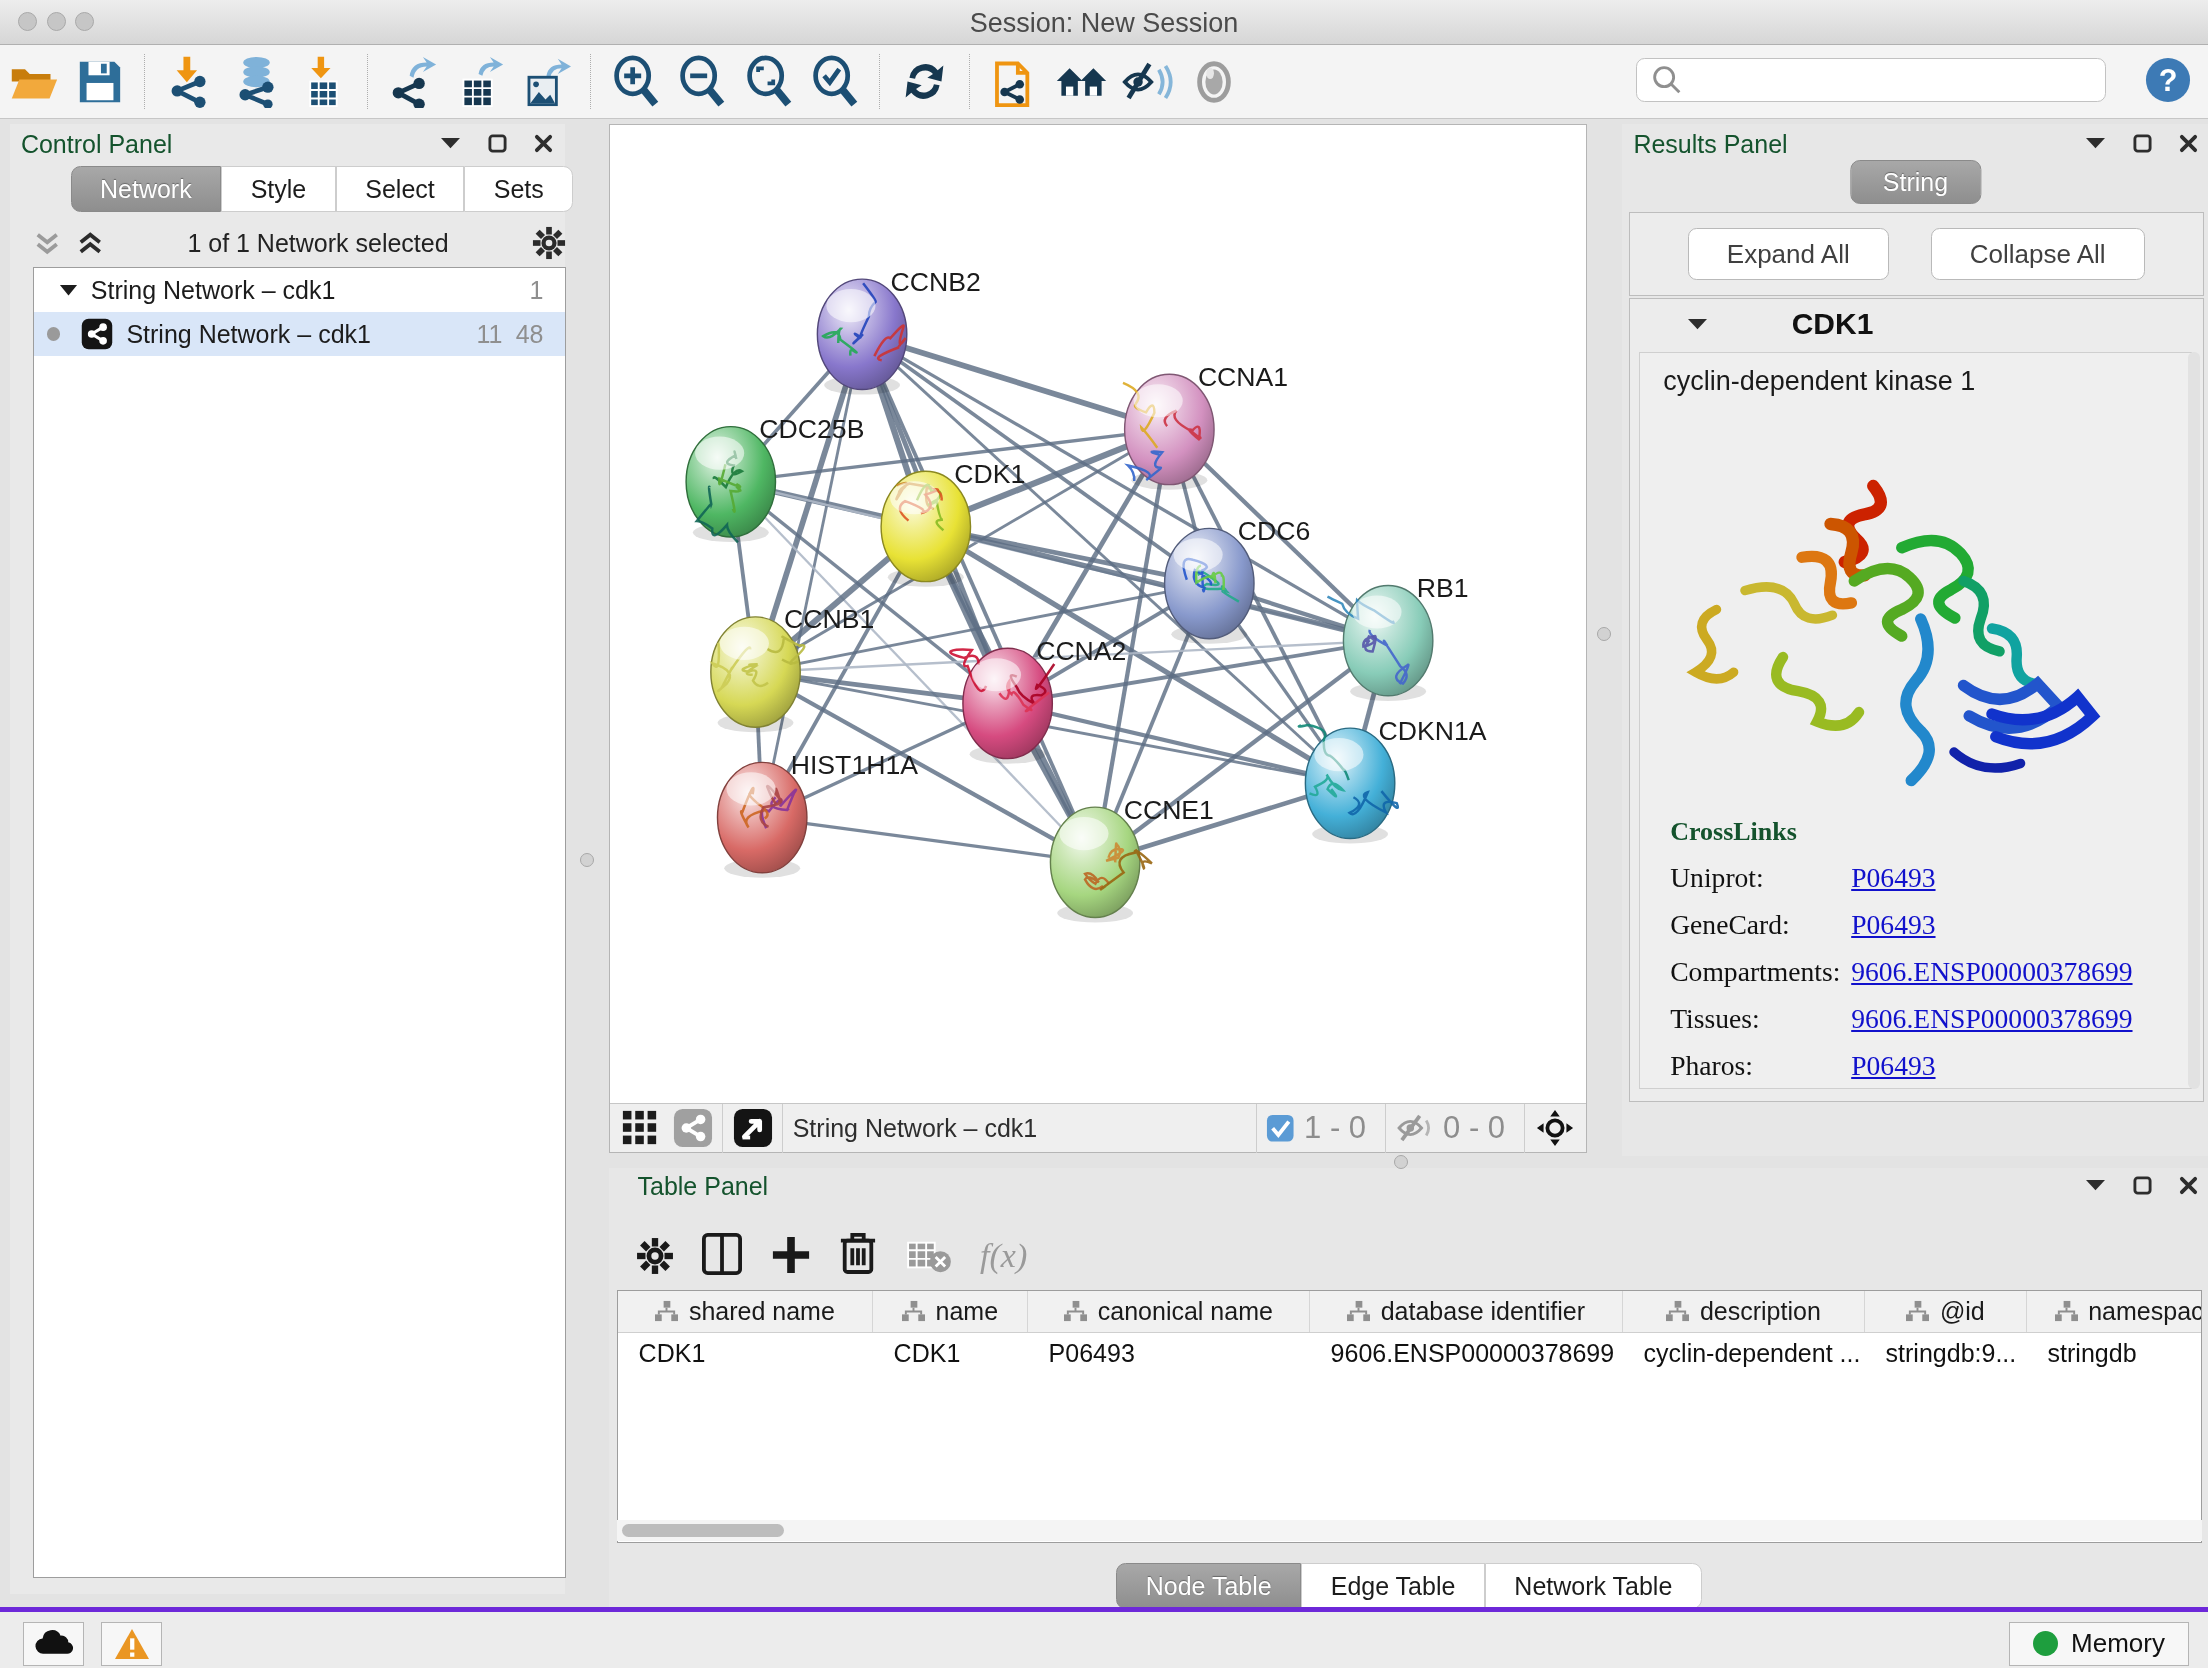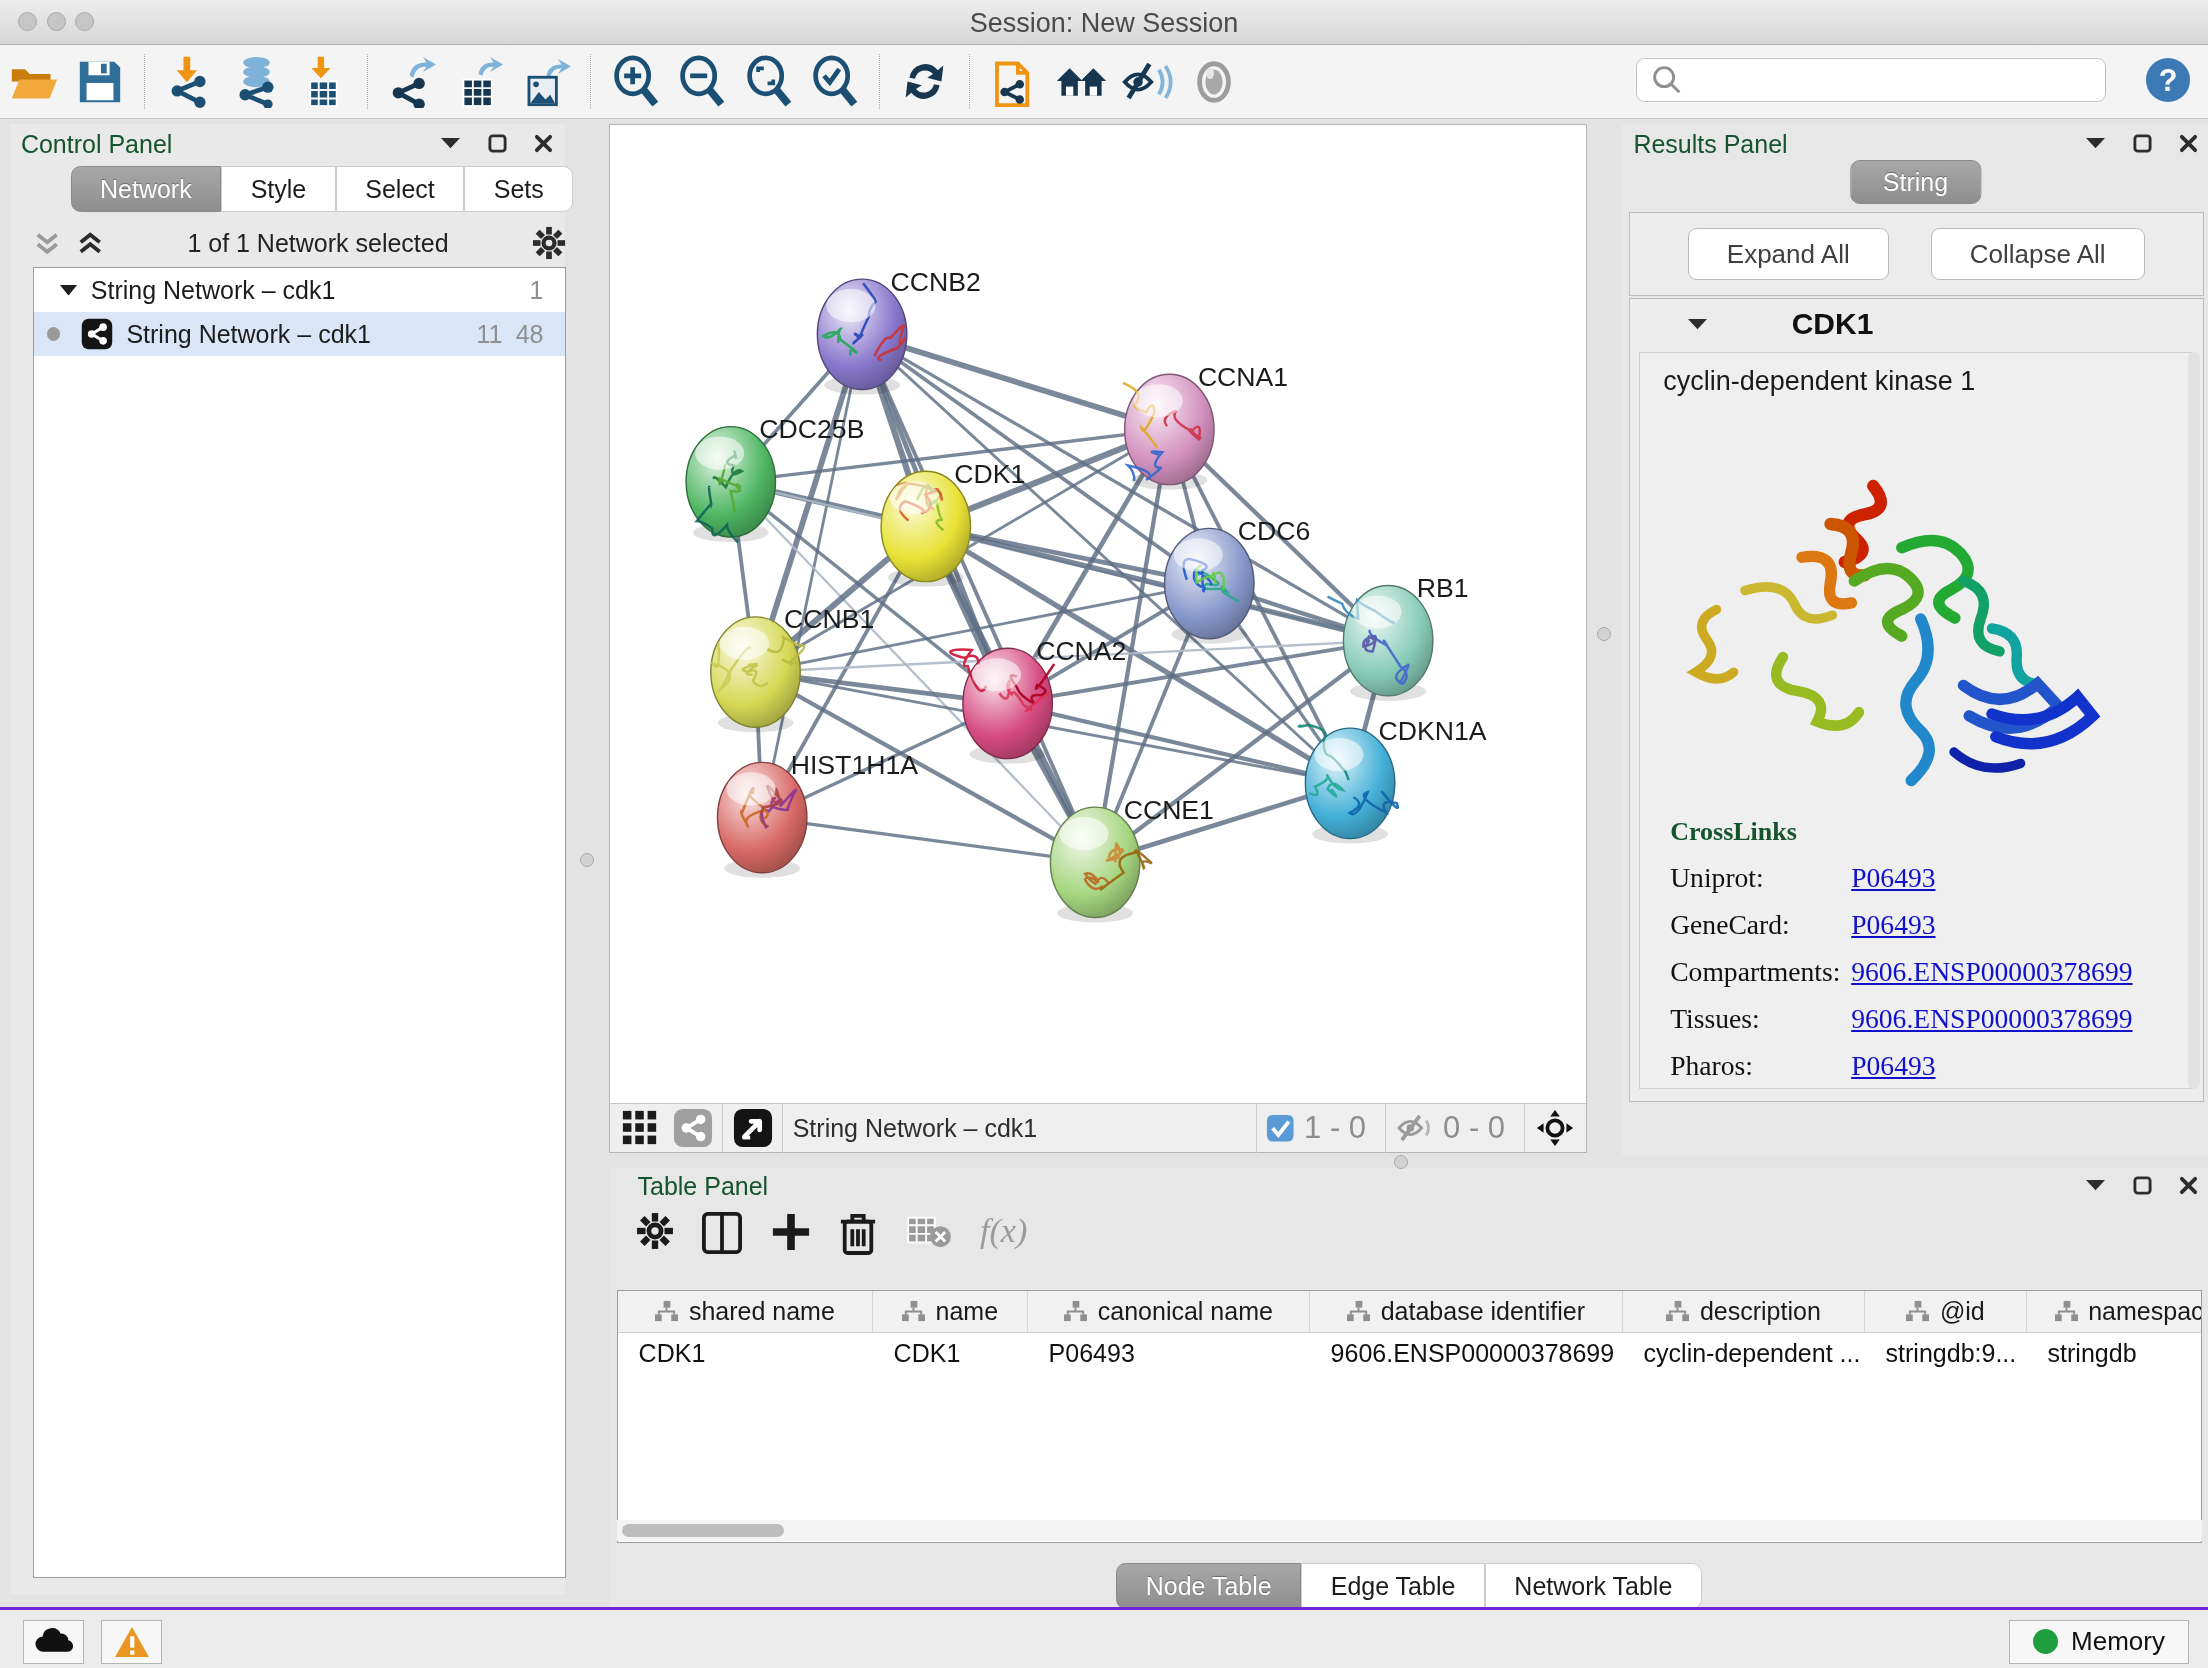--- a/index.html
+++ b/index.html
@@ -76,37 +76,37 @@
   #rp-cross { position:absolute; left:30px; top:464px; font-family:"Liberation Serif", serif; }
   #rp-cross-heading { font-size:26px; font-weight:bold; color:#14532d; }
   .cl-row { display:flex; margin-top:15px; font-size:27.6px; }
   .cl-label { width:181px; color:#111; }
   .cl-link { color:#1111cc; text-decoration:underline; }
   #rp-scroll { position:absolute; right:2.9px; top:53px; width:11.4px; height:737px; background:#e2e2e2; border-radius:5.7px; }
 
   
   #table-panel { position:absolute; left:609px; top:1168px; width:1600px; height:439px; background:#e7e7e7; }
   #tp-toolbar { position:absolute; left:7.6px; top:44px; width:1585px; height:63px;
-    background:#e7e7e7; display:flex; align-items:flex-start; gap:28.5px; padding-left:19px; }
+    background:#e7e7e7; display:flex; align-items:flex-end; gap:28.5px; padding-left:19px; }
   #tp-table { position:absolute; left:7.6px; top:122px; width:1585px; height:253px; background:#fff;
     border:1px solid #9d9d9d; overflow:hidden; }
   #tp-header { display:flex; height:42px; background:#f1f1f1; border-bottom:1px solid #cfcfcf; }
   .th { display:flex; align-items:center; justify-content:center; gap:9.5px; font-size:25px; color:#1a1a1a;
         border-right:1px solid #d6d6d6; overflow:hidden; white-space:nowrap; flex:none; }
   #tp-rows .tr { display:flex; height:40px; }
   .td { font-size:25px; color:#111; padding:5.7px 0 0 21px; overflow:hidden; white-space:nowrap; flex:none; }
   #tp-hscroll { position:absolute; left:7.6px; top:352px; width:1585px; height:21px; background:#f4f4f4; }
   #tp-thumb { position:absolute; left:5.7px; top:3.8px; width:162px; height:13.3px; background:#bdbdbd; border-radius:6.7px; }
   #tp-tabs { position:absolute; left:0; top:395px; width:100%; display:flex; justify-content:center; }
   #tp-tabs .tabbtn:first-child { border-radius:9.5px 0 0 9.5px; }
   #tp-tabs .tabbtn:last-child  { border-radius:0 9.5px 9.5px 0; }
 
   
   #statusbar { position:absolute; left:0; top:1607px; width:2208px; height:61px;
-    background:#ececec; border-top:3px solid #6d28d9; }
+    background:#ececec; border-top:5px solid #6d28d9; }
   .sb-btn { position:absolute; top:9.5px; width:61px; height:44px; background:#f7f7f7;
     border:1.9px solid #b5b5b5; display:flex; align-items:center; justify-content:center; }
   #memory-btn { position:absolute; right:19px; top:9.5px; height:44px; background:#f7f7f7;
     border:1.9px solid #b5b5b5; display:flex; align-items:center; gap:13.3px; padding:0 23px;
     font-size:26px; color:#111; }
   #memory-dot { width:25px; height:25px; border-radius:50%; background:#1e9e3e; }
 
   .grip { position:absolute; width:14.3px; height:14.3px; border-radius:50%;
     background:#d2d2d2; border:1px solid #a8a8a8; }
 </style>

